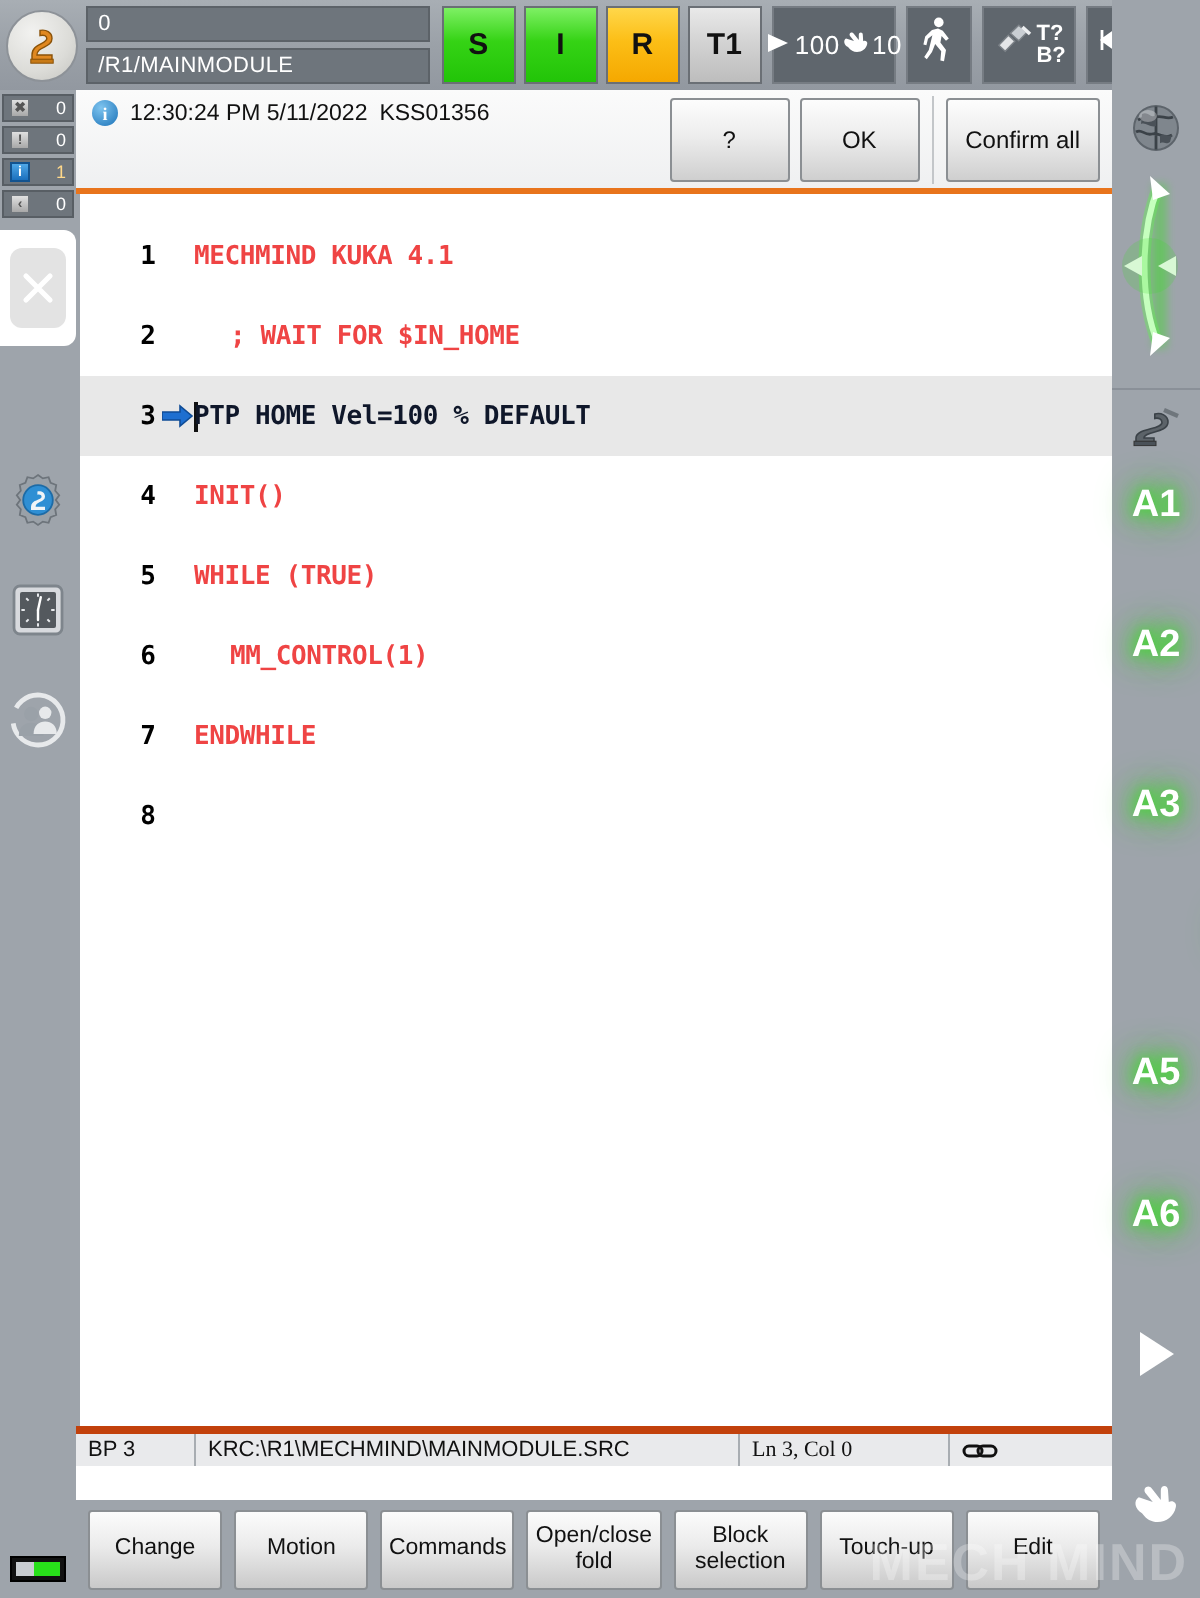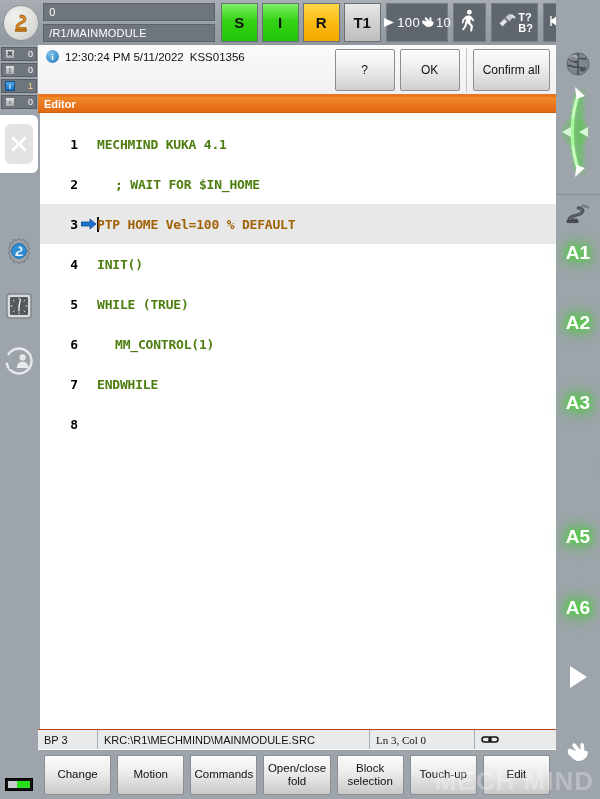--- a/index.html
+++ b/index.html
@@ -160,32 +160,32 @@
   }
   .cline {
     display: flex; align-items: center; height: 40px;
     font-size: 13px; white-space: pre;
   }
   .cline .ln {
     width: 40px; text-align: right; padding-right: 2px;
     color: #000; font-weight: bold; font-size: 13px;
   }
   .cline .arrowcell { width: 17px; display: flex; align-items: center; justify-content: center; }
-  .cline .txt { color: #4d7c0f; font-weight: bold; letter-spacing: -0.2px; }
+  .cline .txt { color: #ef4444; font-weight: bold; letter-spacing: -0.2px; }
   .cline.active { background: #e8e8e8; }
-  .cline.active .txt { color: #a16207; }
+  .cline.active .txt { color: #0f172a; }
   .cline .caret {
     display: inline-block; width: 2px; height: 15px;
     background: #111; vertical-align: middle; margin-right: -2px;
   }
   .indent1 { padding-left: 18px; }
 
   .estatus {
     height: 20px; display: flex; align-items: stretch;
-    background: #e9eaec; border-top: 1px solid #c2410c;
+    background: #e9eaec; border-top: 4px solid #c2410c;
     font-size: 11px; color: #111;
   }
   .estatus .cell {
     display: flex; align-items: center; padding: 0 6px;
     border-right: 1px solid #a8adb2;
   }
   .estatus .c1 { width: 60px; }
   .estatus .c2 { width: 272px; }
   .estatus .c3 { width: 105px; font-family: Liberation Serif, serif; }
   .estatus .c4 { flex: 1; border-right: none; }
@@ -417,21 +417,20 @@
     </div>
     <div class="msgbtns">
       <div class="mbtn">?</div>
       <div class="mbtn">OK</div>
       <div class="sep"></div>
       <div class="mbtn wide">Confirm all</div>
     </div>
   </div>
 
   <div class="editorwrap">
-    <div class="editor-title">Editor</div>
 
     <div class="code">
 
       <div class="cline">
         <span class="ln">1</span>
         <span class="arrowcell"></span>
         <span class="txt">MECHMIND KUKA 4.1</span>
       </div>
 
       <div class="cline">

